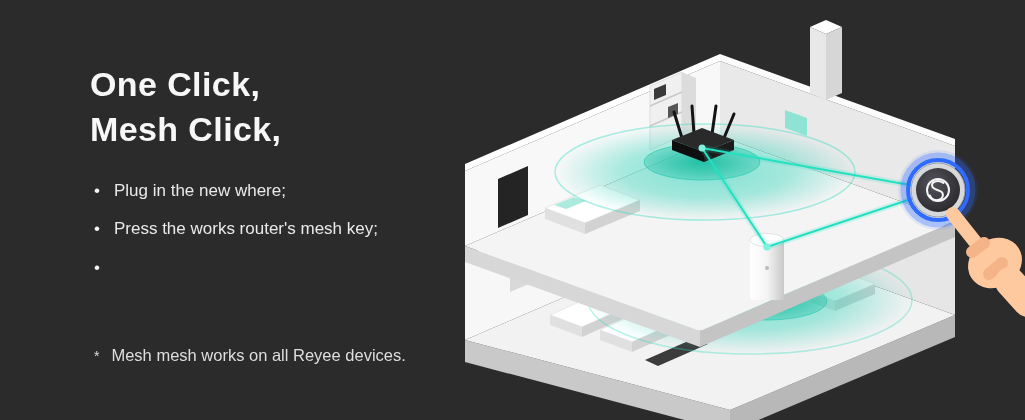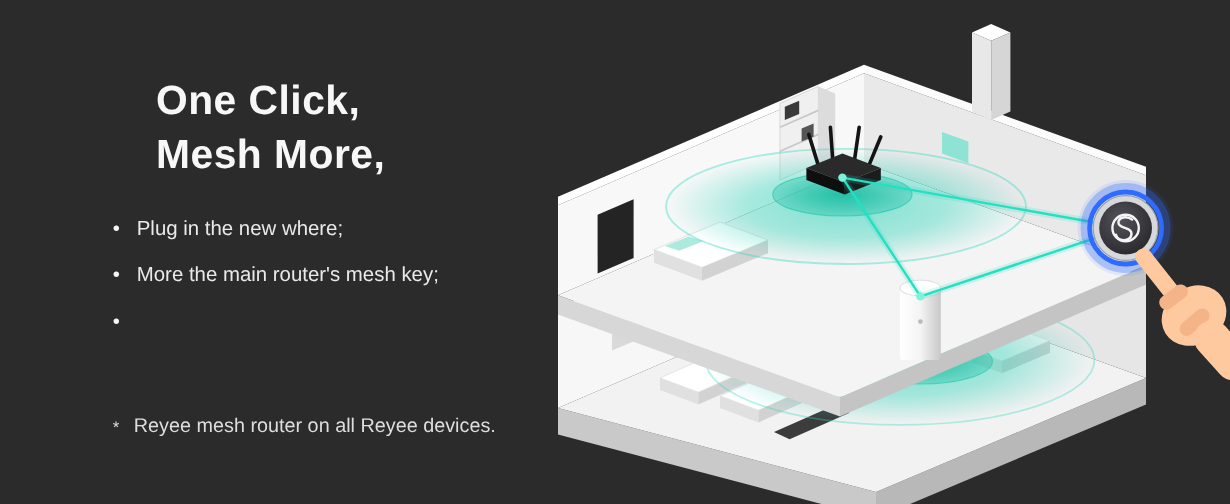--- a/index.html
+++ b/index.html
@@ -3,58 +3,58 @@
 <meta charset="utf-8">
 <style>
   html,body{margin:0;padding:0;background:#2b2b2b;}
   .banner{
     position:relative;width:1025px;height:420px;overflow:hidden;
     background:#2b2b2b;
     font-family:"Liberation Sans",sans-serif;
   }
   .content{position:absolute;left:90px;top:62px;width:370px;}
   .headline{margin:0;font-size:34px;line-height:1.32;color:#f7f7f7;font-weight:700;letter-spacing:.4px;}
-  .headline span{display:block;margin-left:40px;}
+  .headline span{display:block;}
   .bullets{list-style:none;margin:28px 0 0 4px;padding:0;color:#e9e9e9;font-size:17px;}
   .bullet{display:flex;gap:14px;margin-bottom:16px;line-height:1.32;}
   .dot{color:#f5f5f5;font-size:17px;}
   .btext{white-space:pre-line;}
   .footnote{position:absolute;left:94px;top:346px;display:flex;gap:12px;font-size:16.5px;color:#dedede;align-items:flex-start;}
   .asterisk{font-size:14px;position:relative;top:2px;}
   .illustration{position:absolute;left:450px;top:0;width:575px;height:420px;}
   .illustration svg{display:block;}
 </style>
 </head>
 <body>
 
 <div class="banner">
 
   <div class="content">
     <h1 class="headline">
       <span>One Click,</span>
-      <span>Mesh More,</span>
+      <span>Mesh Click,</span>
     </h1>
     <ul class="bullets">
       <li class="bullet">
         <span class="dot">•</span>
         <span class="btext">Plug in the new where;</span>
       </li>
       <li class="bullet">
         <span class="dot">•</span>
-        <span class="btext">More the main router's mesh key;</span>
+        <span class="btext">Press the works router's mesh key;</span>
       </li>
       <li class="bullet">
         <span class="dot">•</span>
       </li>
     </ul>
   </div>
 
   <div class="footnote">
     <span class="asterisk">*</span>
-    <span>Reyee mesh router on all Reyee devices.</span>
+    <span>Mesh mesh works on all Reyee devices.</span>
   </div>
 
   <div class="illustration">
     <svg width="575" height="420" viewBox="0 0 575 420" xmlns="http://www.w3.org/2000/svg">
       <defs>
         <radialGradient id="tealGlow" cx="50%" cy="50%" r="50%">
           <stop offset="0%" stop-color="rgba(34,210,182,0.55)"></stop>
           <stop offset="55%" stop-color="rgba(34,210,182,0.38)"></stop>
           <stop offset="100%" stop-color="rgba(34,210,182,0)"></stop>
         </radialGradient>

